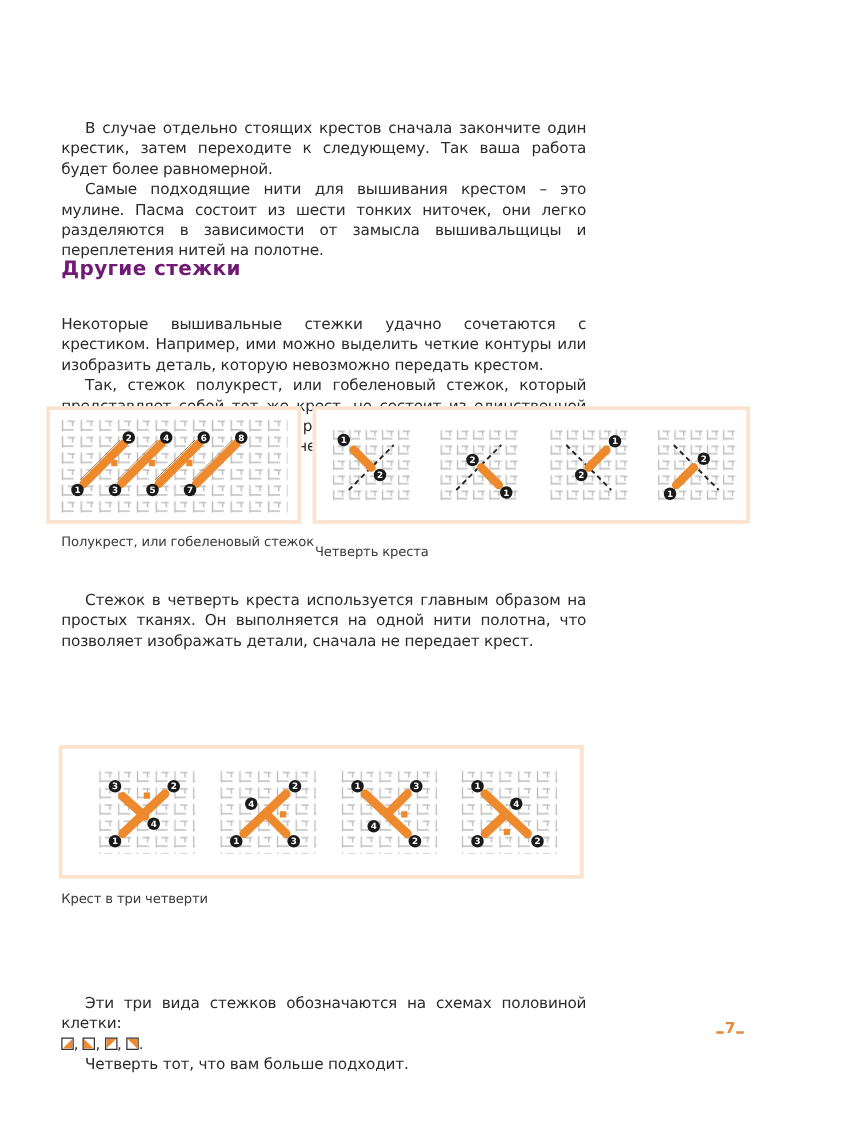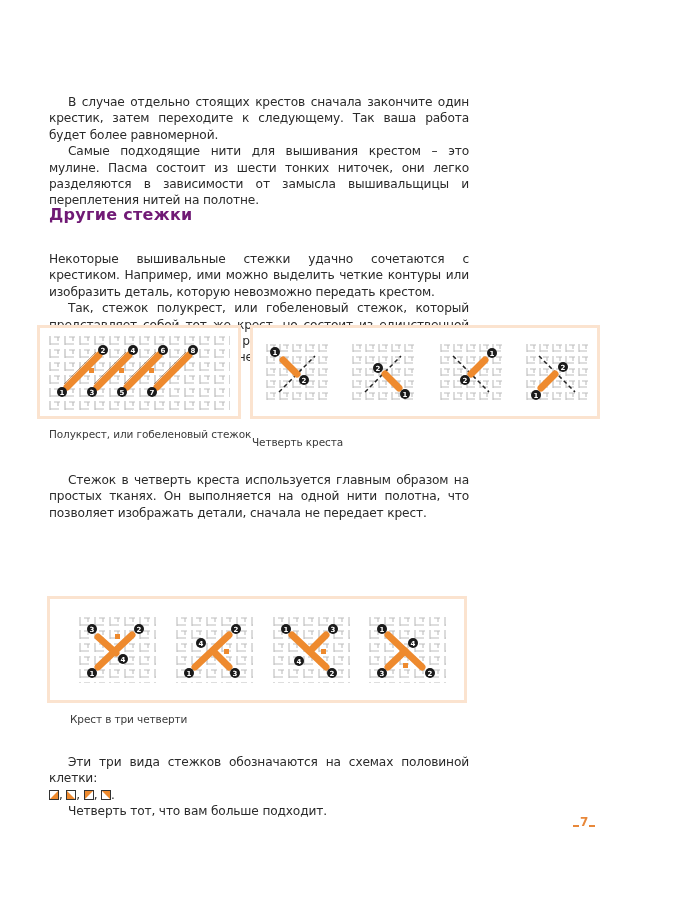--- a/index.html
+++ b/index.html
@@ -198,23 +198,23 @@
         <text x="14" y="16.5" font-size="7" font-weight="bold" text-anchor="middle" fill="#fff">1</text>
       <circle cx="45" cy="28" r="5" fill="#1a1a1a"></circle>
         <text x="45" y="30.5" font-size="7" font-weight="bold" text-anchor="middle" fill="#fff">4</text>
       <circle cx="14" cy="58" r="5" fill="#1a1a1a"></circle>
         <text x="14" y="60.5" font-size="7" font-weight="bold" text-anchor="middle" fill="#fff">3</text>
       <circle cx="62" cy="58" r="5" fill="#1a1a1a"></circle>
         <text x="62" y="60.5" font-size="7" font-weight="bold" text-anchor="middle" fill="#fff">2</text>
     </g>
   </svg>
 </div>
-<div class="caption" style="left:49px; top:713px;margin-left:21px;">Крест в три четверти</div>
-
-<div class="para" style="top:754px;">
+<div class="caption" style="left:49px; top:713px;">Крест в три четверти</div>
+
+<div class="para" style="top:794px;">
   <p>Эти три вида стежков обозначаются на схемах половиной клетки:</p>
   <div style="font-size:12px; line-height:16px;">
     <span class="sym"><svg width="8" height="8" style="position:absolute;left:0;top:0">
           <polygon points="0,8 8,0 8,8" fill="#ee8a2e"></polygon>
         </svg></span><span>,</span>
     <span class="sym"><svg width="8" height="8" style="position:absolute;left:0;top:0">
           <polygon points="0,0 8,8 0,8" fill="#ee8a2e"></polygon>
         </svg></span><span>,</span>
     <span class="sym"><svg width="8" height="8" style="position:absolute;left:0;top:0">
           <polygon points="0,0 8,0 0,8" fill="#ee8a2e"></polygon>

